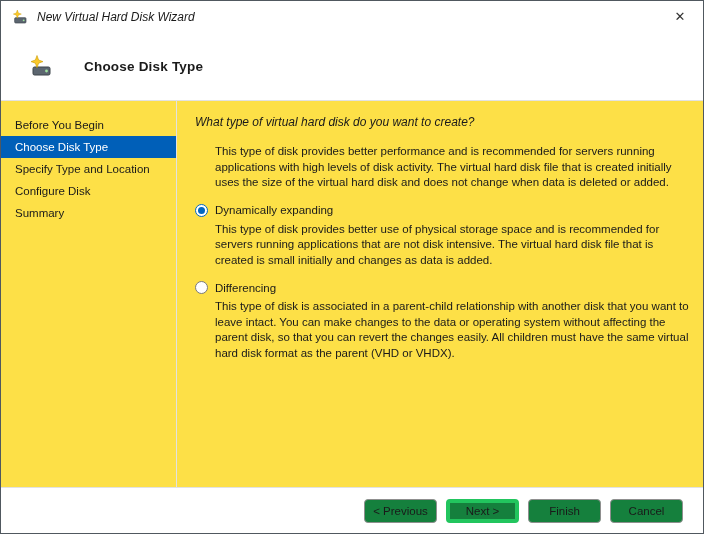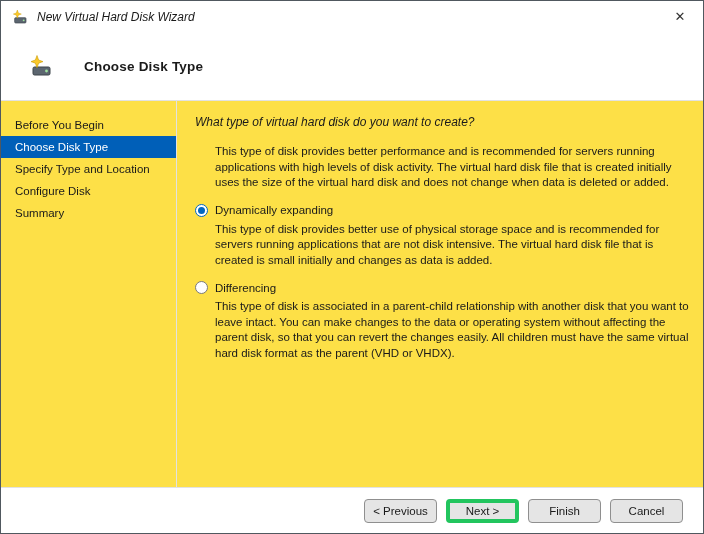--- a/index.html
+++ b/index.html
@@ -31,21 +31,21 @@
   .option { margin-bottom:1px; }
   .radio-row { display:flex; align-items:center; gap:7px; cursor:pointer; }
   .radio { width:13px; height:13px; border:1px solid #7a7a7a; border-radius:50%; background:#fff; position:relative; flex:0 0 auto; }
   .radio.checked { border-color:#0067c0; }
   .radio.checked::after { content:""; position:absolute; inset:2px; border-radius:50%; background:#0067c0; }
   .radio-label { font-size:11.5px; }
   .desc { font-size:11.5px; line-height:15.5px; margin:5px 0 13px 20px; max-width:492px; }
 
   
   .footer { flex:0 0 auto; height:46px; border-top:1px solid #e2e2e2; background:#ffffff; display:flex; align-items:center; justify-content:flex-end; gap:9px; padding-right:20px; }
-  .btn { min-width:73px; height:24px; font-size:11.5px; font-family:inherit; background:#e5e5e5; border:1px solid #8f8f8f; border-radius:4px; cursor:pointer; color:#1a1a1a; padding:0 8px; }
+  .btn { min-width:73px; height:24px; font-size:11.5px; font-family:inherit; background:#15803d; border:1px solid #8f8f8f; border-radius:4px; cursor:pointer; color:#1a1a1a; padding:0 8px; }
   .btn.default { border:4px solid #22c55e; }
 </style>
 </head>
 <body>
 
 <div class="window">
 
   <div class="titlebar">
     <span class="title-icon">
       <svg viewBox="0 0 24 24" width="16" height="16">

